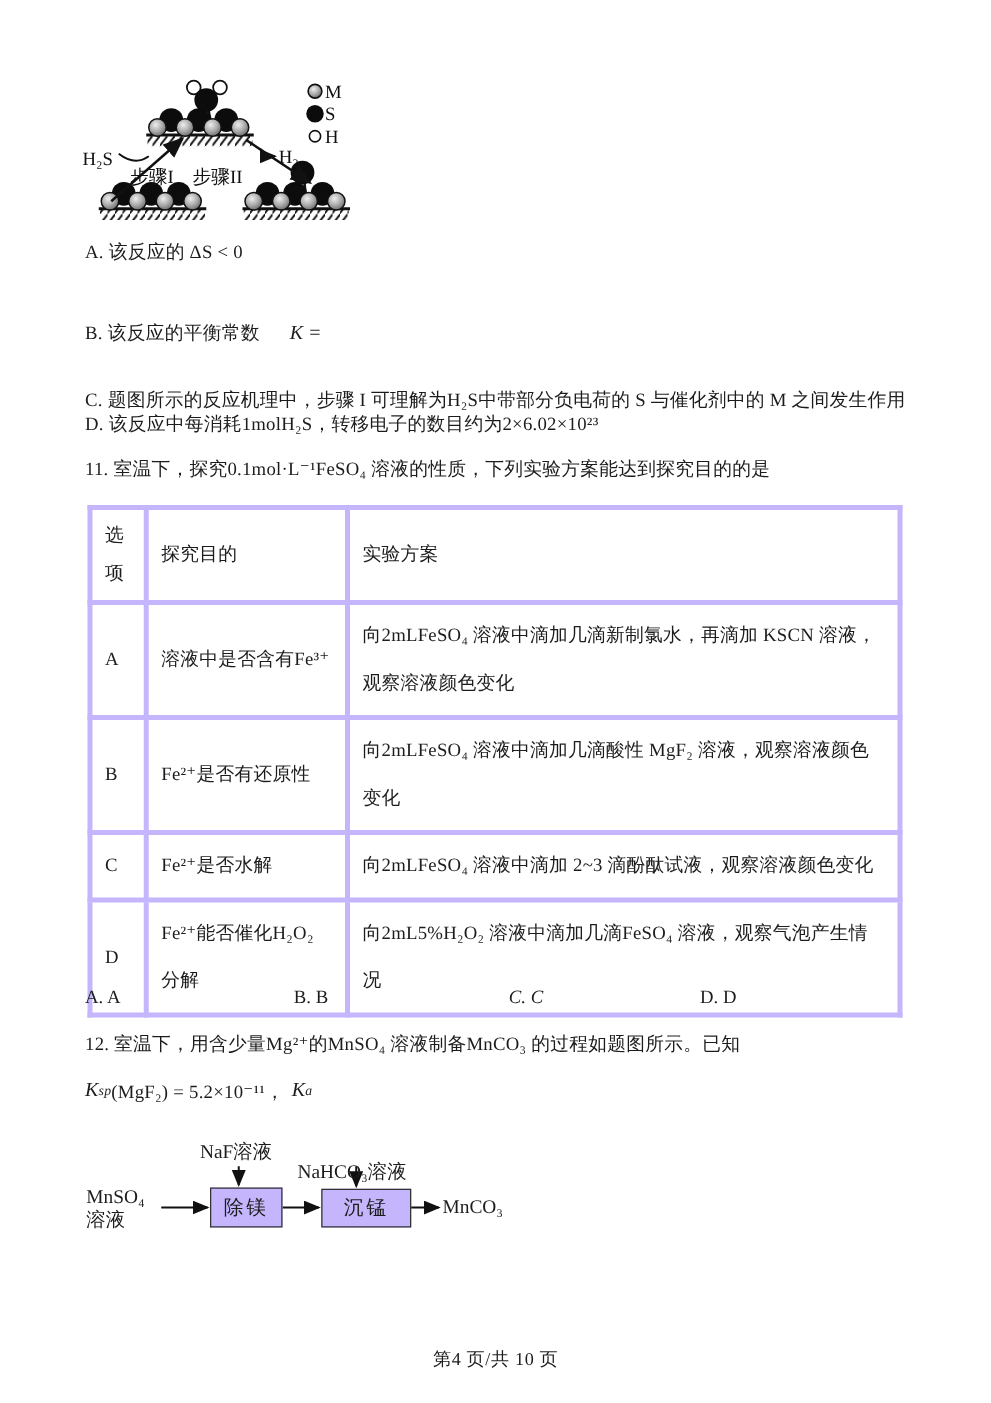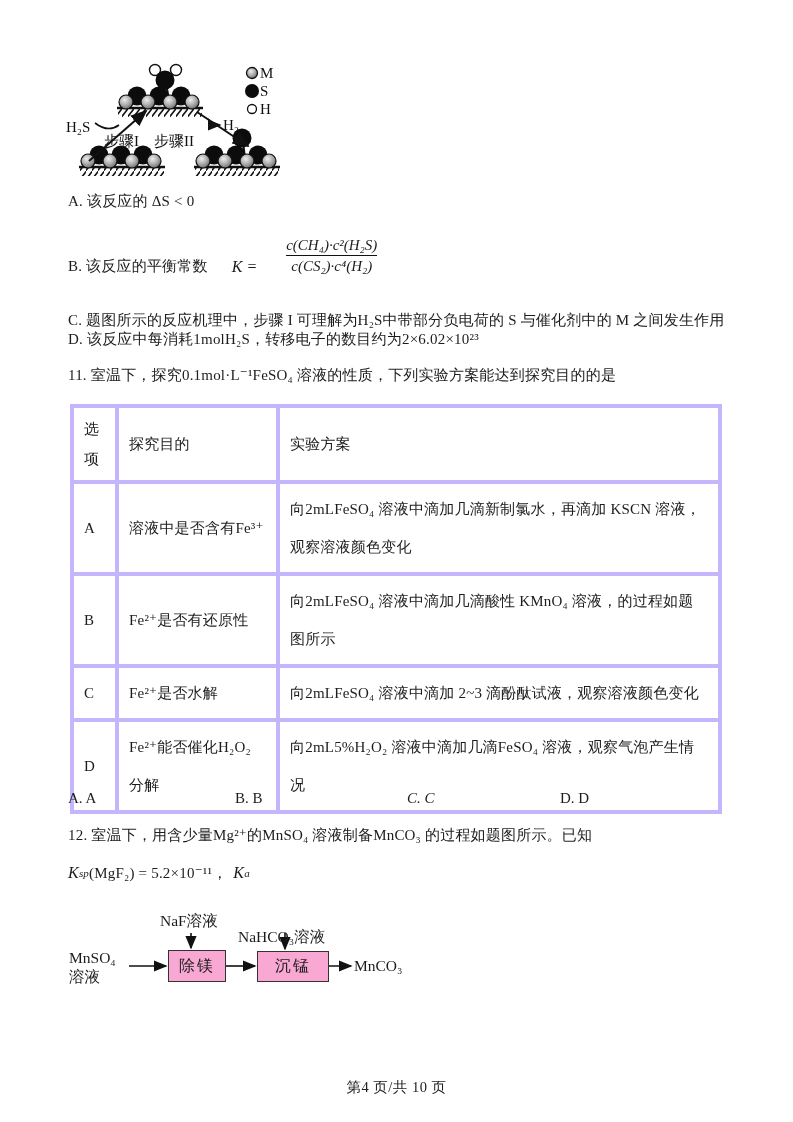--- a/index.html
+++ b/index.html
@@ -49,21 +49,21 @@
   #given-line { left: 68px; top: 856px; height: 34px; display: flex; align-items: center; white-space: nowrap; letter-spacing: 0.2px; }
   .kvar { font-style: italic; font-size: 16px; }
   .ksub { font-style: italic; font-size: 11px; vertical-align: sub; }
 
   
   #flow { left: 65px; top: 906px; width: 375px; height: 95px; }
   #flow .lbl { position: absolute; white-space: nowrap; font-size: 15.5px; }
   .flow-box {
     position: absolute; border: 1.3px solid #333;
     display: flex; align-items: center; justify-content: center;
-    font-size: 16px; letter-spacing: 2px; background: #f9a8d4;
+    font-size: 16px; letter-spacing: 2px; background: #c4b5fd;
   }
   #flow-source { line-height: 19px; width: 60px; }
 
   
   #footer { top: 1078px; left: 0; width: 793px; text-align: center; font-size: 14.5px; letter-spacing: 0.5px; }
 </style>
 </head>
 <body>
 
 <svg id="mech-figure" class="abs" viewBox="0 0 316 140" width="316" height="140">
@@ -144,24 +144,20 @@
     <circle cx="190" cy="55" r="4.5" fill="#fff" stroke="#111" stroke-width="1.3"></circle>
     <text x="198" y="60" font-size="15">H</text>
   </g>
 </svg>
 
 <div class="abs line" style="left:68px; top:192px;">A. 该反应的 ΔS &lt; 0</div>
 
 <div class="abs" id="opt-b-row">
   <span class="line">B. 该反应的平衡常数</span>
   <span class="k-eq">K =</span>
-  <span class="frac">
-    <span class="num">c(CH₄)·c²(H₂S)</span>
-    <span class="den">c(CS₂)·c⁴(H₂)</span>
-  </span>
 </div>
 
 <div class="abs line" style="left:68px; top:292px;margin-top:19px;">C. 题图所示的反应机理中，步骤 I 可理解为H₂S中带部分负电荷的 S 与催化剂中的 M 之间发生作用</div>
 <div class="abs line" style="left:68px; top:330px;">D. 该反应中每消耗1molH₂S，转移电子的数目约为2×6.02×10²³</div>
 
 <div class="abs line" style="left:68px; top:366px;">11. 室温下，探究0.1mol·L⁻¹FeSO₄ 溶液的性质，下列实验方案能达到探究目的的是</div>
 
 <table id="q11-table" class="abs">
   <colgroup>
       <col class="col-opt">
@@ -177,21 +173,21 @@
     <th>实验方案</th>
   </tr>
   <tr style="height:85px;">
     <td>A</td>
     <td>溶液中是否含有Fe³⁺</td>
     <td>向2mLFeSO₄ 溶液中滴加几滴新制氯水，再滴加 KSCN 溶液，观察溶液颜色变化</td>
   </tr>
   <tr style="height:50px;">
     <td>B</td>
     <td>Fe²⁺是否有还原性</td>
-    <td>向2mLFeSO₄ 溶液中滴加几滴酸性 KMnO₄ 溶液，的过程如题图所示</td>
+    <td>向2mLFeSO₄ 溶液中滴加几滴酸性 MgF₂ 溶液，观察溶液颜色变化</td>
   </tr>
   <tr style="height:47px;">
     <td>C</td>
     <td>Fe²⁺是否水解</td>
     <td>向2mLFeSO₄ 溶液中滴加 2~3 滴酚酞试液，观察溶液颜色变化</td>
   </tr>
   <tr style="height:88px;">
     <td>D</td>
     <td>Fe²⁺能否催化H₂O₂ 分解</td>
     <td>向2mL5%H₂O₂ 溶液中滴加几滴FeSO₄ 溶液，观察气泡产生情况</td>

